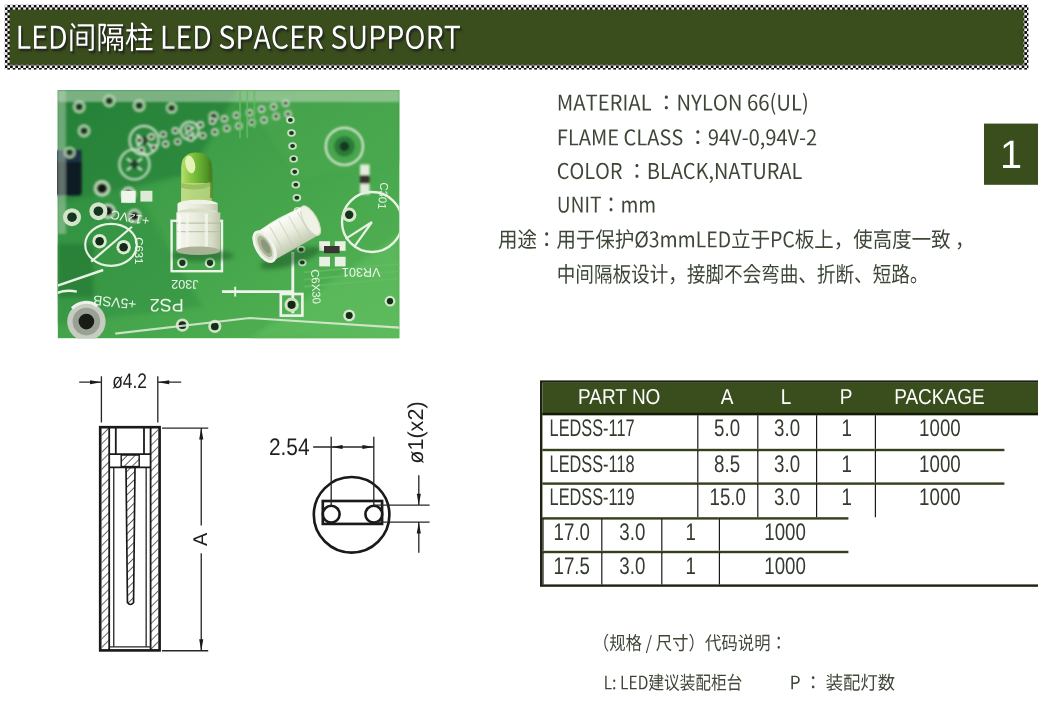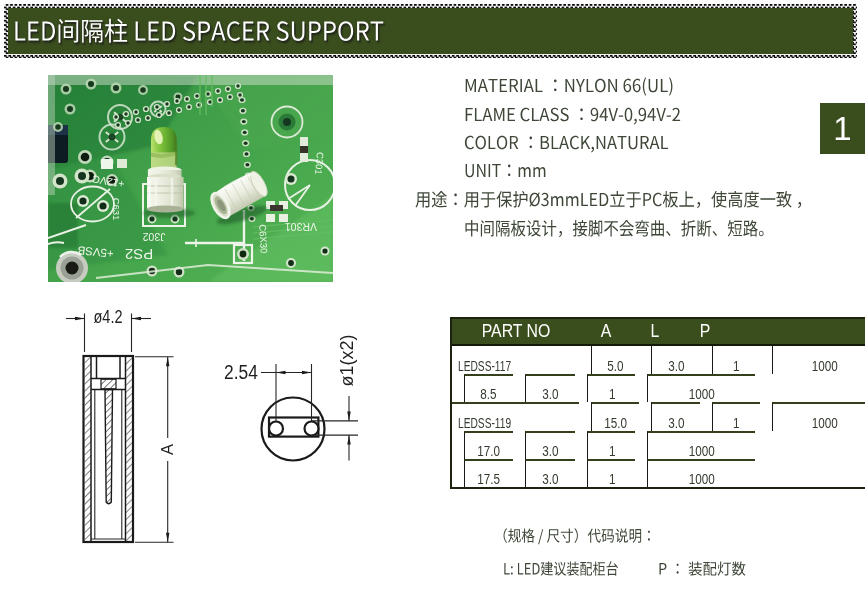--- a/index.html
+++ b/index.html
@@ -16,26 +16,26 @@
      color:#ffffff; font-size:33px; display:flex; align-items:center; justify-content:center; }
   .drawing { position:absolute; }
   .photo { position:absolute; }
   .dimtxt { fill:#1f1f1f; font-family:"Liberation Sans", sans-serif; }
   .tbl { position:absolute; left:449.5px; top:316.5px; width:430px; border:2.2px solid #1c2410; background:#ffffff; }
   .thead { display:flex; height:27.3px; background:#3a4e1d; border-bottom:2px solid #141a09; }
   .th { color:#ffffff; font-size:18px; display:flex; align-items:center; justify-content:center; }
   .hsq { display:inline-block; transform:scaleX(0.88); transform-origin:center; white-space:nowrap; }
   .tr { display:flex; height:28.3px; }
   .tr + .tr .td { border-top:2.4px solid #33401b; }
-  .td { font-size:15px; color:#333a2e; display:flex; align-items:flex-end; }
+  .td { font-size:20px; color:#333a2e; display:flex; align-items:flex-start; }
   .c0 { width:129.5px; } .c1 { width:49.5px; } .c2 { width:49.9px; }
   .c3 { width:48.6px; } .c4 { width:107.7px; }
   .td.c1,.td.c2,.td.c3,.td.c4 { border-left:1.8px solid #1a1a1a; }
   .td.pn { padding-left:6px; justify-content:flex-start; }
-  .td.num { justify-content:center;margin-left:12px; }
+  .td.num { justify-content:center; }
   .sq { display:inline-block; transform:scaleX(0.78); transform-origin:center; white-space:nowrap; }
   .sql { display:inline-block; transform:scaleX(0.68); transform-origin:left center; white-space:nowrap; }
 </style>
 </head>
 <body>
 
 <div id="page">
   <div class="titlebar">
     <div class="inner"></div>
   </div>
@@ -395,39 +395,45 @@
         </div>
         <div class="th c1">
           <span class="hsq">A</span>
         </div>
         <div class="th c2">
           <span class="hsq">L</span>
         </div>
         <div class="th c3">
           <span class="hsq">P</span>
         </div>
+        <div class="th c4">
+          <span class="hsq">PACKAGE</span>
+        </div>
       </div>
       <div class="tr">
         <div class="td c0 pn">
           <span class="sql">LEDSS-117</span>
         </div>
         <div class="td c1 num">
           <span class="sq">5.0</span>
         </div>
         <div class="td c2 num">
           <span class="sq">3.0</span>
         </div>
         <div class="td c3 num">
           <span class="sq">1</span>
         </div>
         <div class="td c4 num">
           <span class="sq">1000</span>
         </div>
       </div>
       <div class="tr">
+        <div class="td c0 pn">
+          <span class="sql">LEDSS-118</span>
+        </div>
         <div class="td c1 num">
           <span class="sq">8.5</span>
         </div>
         <div class="td c2 num">
           <span class="sq">3.0</span>
         </div>
         <div class="td c3 num">
           <span class="sq">1</span>
         </div>
         <div class="td c4 num">

